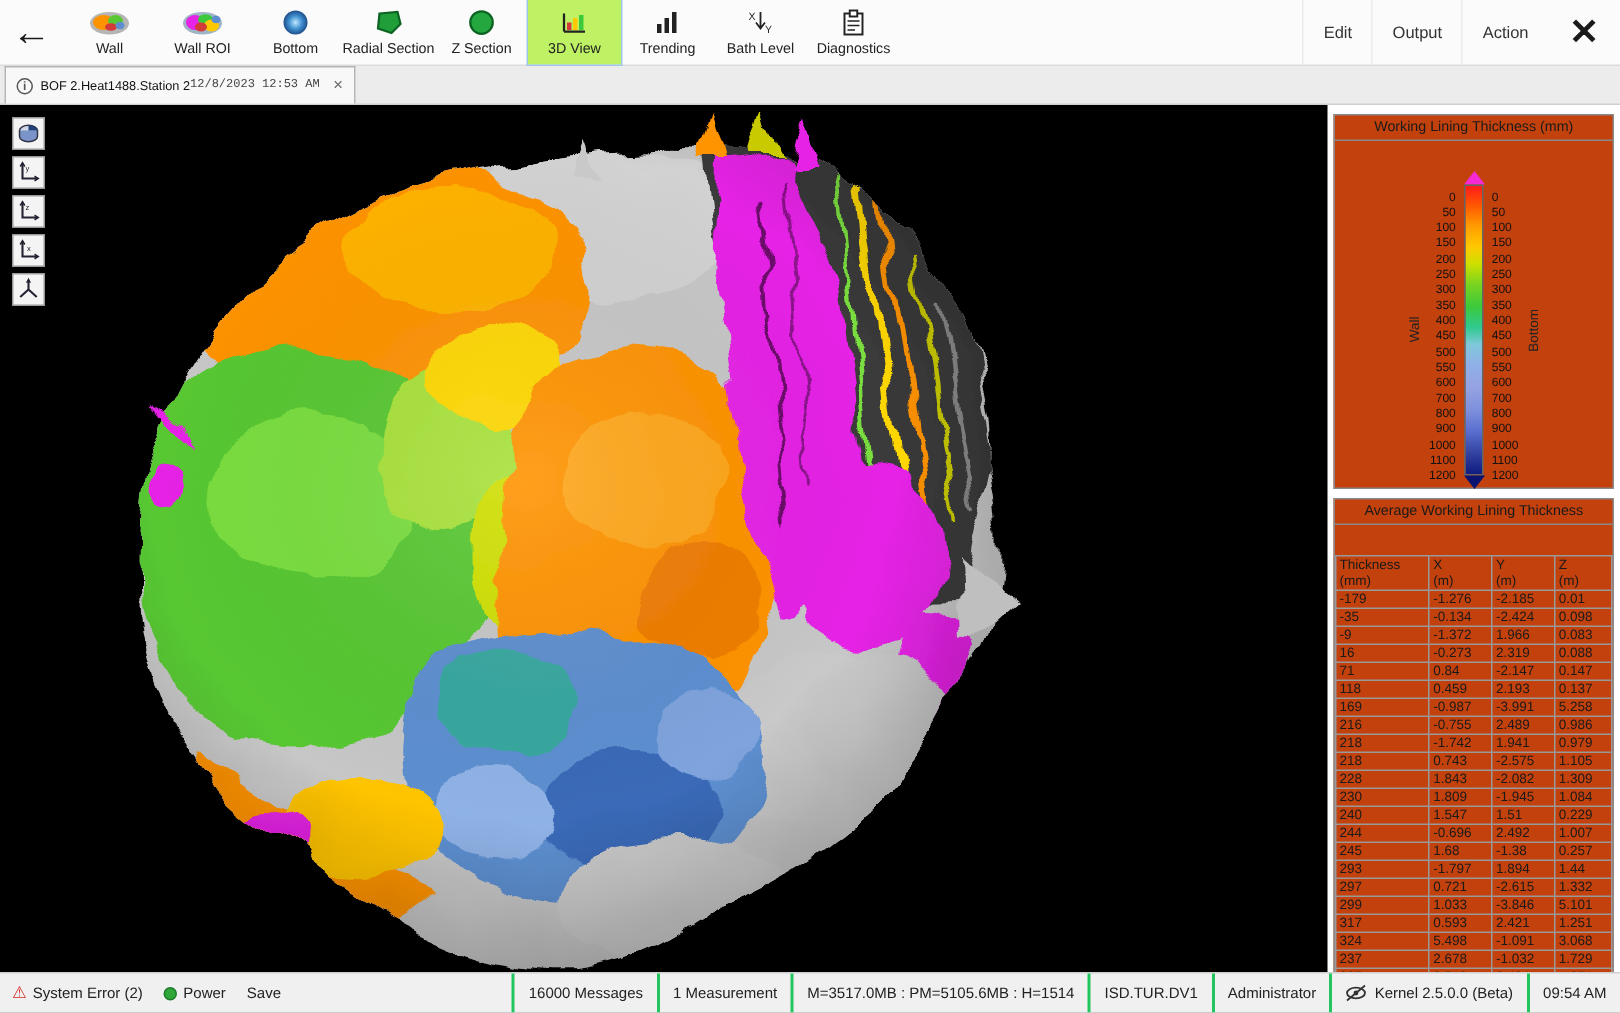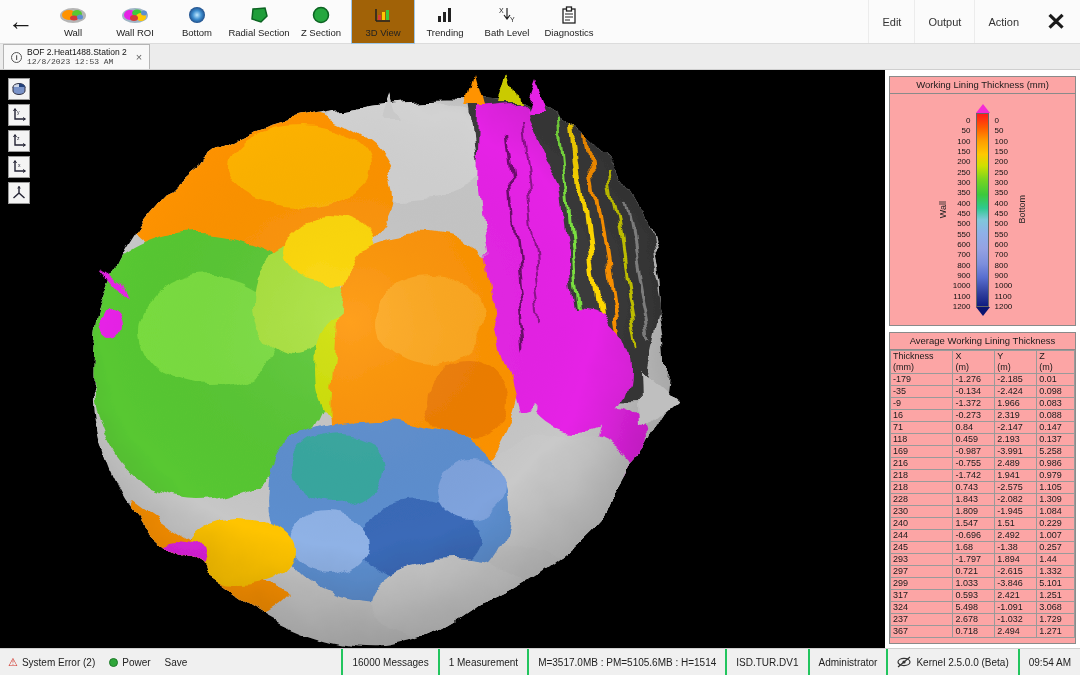--- a/index.html
+++ b/index.html
@@ -7,53 +7,53 @@
               font-family:"Liberation Sans", sans-serif; color:#1a1a1a; }
   .app { width:1080px; height:675px; display:flex; flex-direction:column; }
 
   
   .topbar { height:44px; background:#fbfbfb; border-bottom:1px solid #dcdcdc;
             display:flex; align-items:stretch; }
   .back-btn { width:42px; display:flex; align-items:center; justify-content:center;
               font-size:26px; font-weight:bold; cursor:pointer; }
   .tool-item { width:62px; display:flex; flex-direction:column; align-items:center;
                justify-content:center; gap:2px; padding:2px 1px; cursor:pointer; }
-  .tool-item.selected { background:#a16207; outline:1px solid #9dc6e8; }
+  .tool-item.selected { background:#bef264; outline:1px solid #9dc6e8; }
   .tool-icon { height:20px; display:flex; align-items:center; justify-content:center; }
   .t-label { font-size:9.5px; color:#222; white-space:nowrap; }
   .top-actions { margin-left:auto; display:flex; align-items:stretch; }
   .top-action { font-size:11px; padding:0 13px; display:flex; align-items:center;
                 border-left:1px solid #ececec; cursor:pointer; color:#333; }
   .close-x { width:48px; display:flex; align-items:center; justify-content:center;
              font-size:24px; font-weight:bold; cursor:pointer; }
 
   
   .tabbar { height:26px; background:#ececec; border-bottom:1px solid #cfcfcf;
             display:flex; align-items:flex-end; padding-left:3px; }
   .tab { height:25px; background:#f8f8f8; border:1px solid #b5b5b5; border-bottom:none;
          display:flex; align-items:center; gap:5px; padding:0 7px; cursor:pointer; }
   .info-icon { width:11px; height:11px; border-radius:50%; border:1px solid #555;
                font-size:8px; display:flex; align-items:center; justify-content:center;
                color:#555; font-weight:bold; }
-  .tab-text { display:flex; flex-direction:column; line-height:10px; }
+  .tab-text { display:flex; flex-direction:row; line-height:10px; }
   .tab-title { font-size:8.5px; color:#111; }
   .tab-sub { font-size:8px; color:#444;font-family:Liberation Mono, monospace; }
   .tab-close { font-size:11px; color:#666; margin-left:4px; cursor:pointer; }
 
   
   .main { height:578px; display:flex; }
   .viewport { width:885px; height:578px; background:#000; position:relative; overflow:hidden; }
   .view-tools { position:absolute; top:8px; left:8px; display:flex; flex-direction:column;
                 gap:4px; z-index:5; }
   .vt-btn { width:22px; height:22px; background:#f4f4f4; border:1px solid #999;
             display:flex; align-items:center; justify-content:center; cursor:pointer; }
 
   .right-panel { width:195px; background:#fff; padding:6px 4px 4px 4px; display:flex;
                  flex-direction:column; gap:6px; }
-  .panel { border:1px solid #8a8a8a; background:#fca5a5; display:flex; flex-direction:column; }
+  .panel { border:1px solid #8a8a8a; background:#c2410c; display:flex; flex-direction:column;gap:20px; }
   .panel-title { font-size:9.5px; text-align:center; padding:2px 0 3px 0;
                  border-bottom:1px solid #8a8a8a; }
 
   
   .legend-panel { height:250px; }
   .legend-body { flex:1; display:flex; align-items:center; justify-content:center; gap:5px; }
   .axis-label { writing-mode:vertical-rl; transform:rotate(180deg); font-size:9px; color:#222; }
   .cb-col { height:212px; display:flex; flex-direction:column; align-items:center; }
   .cb-arrow-up { width:0; height:0; border-left:7px solid transparent;
                  border-right:7px solid transparent; border-bottom:9px solid #f52ad4; }

